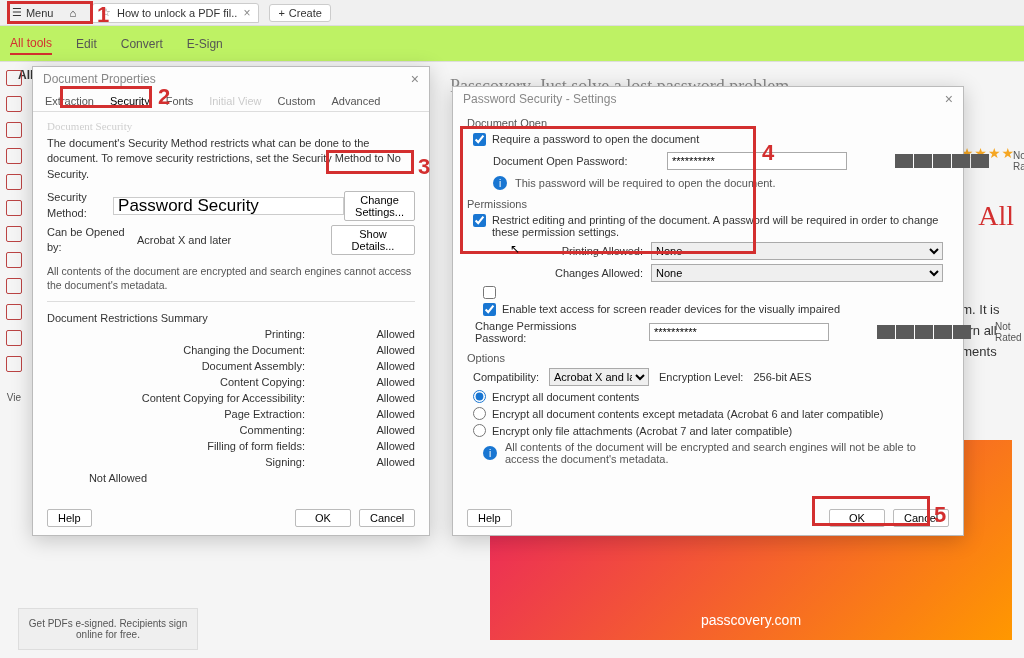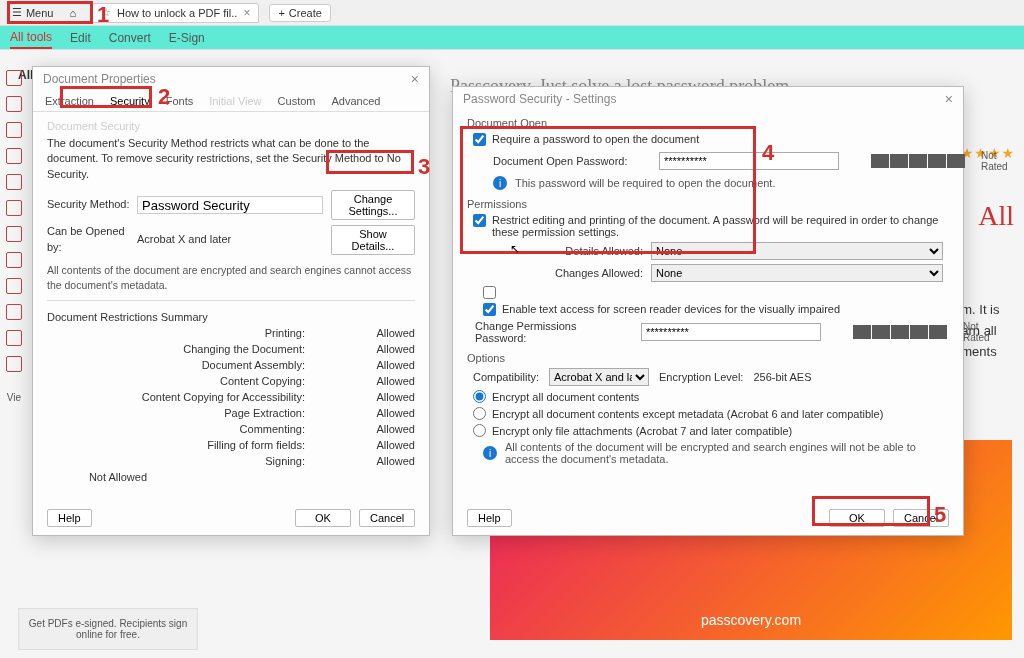--- a/index.html
+++ b/index.html
@@ -5,21 +5,21 @@
 * { box-sizing: border-box; margin: 0; padding: 0; font-family: "Segoe UI", Arial, sans-serif; }
 body { width: 1024px; height: 658px; background: #f5f5f5; position: relative; overflow: hidden; font-size: 11px; color: #333; }
 
 .topbar { height: 26px; background: #f0f0f0; border-bottom: 1px solid #ddd; display: flex; align-items: center; padding: 0 6px; gap:4px; }
 .menu-btn { display:flex; align-items:center; gap:4px; padding:2px 6px; border-radius:3px; cursor:pointer; }
 .home-btn { padding:2px 6px; cursor:pointer; }
 .tab { display:flex; align-items:center; gap:6px; padding:2px 8px; border:1px solid #ccc; background:#fff; border-radius:3px 3px 0 0; margin-left:6px; }
 .tab-close { font-size:12px; color:#888; cursor:pointer; }
 .create-btn { display:flex; align-items:center; gap:4px; padding:2px 8px; border:1px solid #ccc; background:#fff; border-radius:3px; margin-left:6px; cursor:pointer; }
 
-.toolbar2 { height:24px; background:#5eead4; display:flex; align-items:center; padding:0 10px; gap:18px; border-bottom:1px solid #ddd; font-size:12px;}
+.toolbar2 { height:36px; background:#bef264; display:flex; align-items:center; padding:0 10px; gap:24px; border-bottom:1px solid #ddd; font-size:12px;}
 .toolbar2 .tb-item { color:#555; cursor:pointer; padding:3px 0; }
 .toolbar2 .tb-item.active { color:#d32f2f; border-bottom:2px solid #d32f2f; }
 .bg-title { position:absolute; left:450px; top:76px; font-size:18px; color:#888; font-family: Georgia, serif; }
 .stars { position:absolute; right:10px; top:145px; display:flex; gap:1px; align-items:center; }
 .star { color:#f5a623; font-size:14px; }
 .big-all { position:absolute; right:10px; top:200px; font-size:28px; color:#d32f2f; font-family:Georgia,serif;}
 .side-text { position:absolute; right:10px; top:300px; width:60px; font-size:13px; color:#333; line-height:1.6;}
 .banner { position:absolute; left:490px; right:12px; top:440px; height:200px; background:linear-gradient(135deg,#e91e63,#ff9800); display:flex; flex-direction:column; align-items:center; justify-content:space-between; color:#fff; padding:30px 0 12px;}
 .banner-title { font-size:24px; }
 .banner-url { font-size:14px; }
@@ -32,43 +32,43 @@
 
 
 .dialog { position:absolute; background:#fdfdfd; border:1px solid #bbb; box-shadow:0 4px 20px rgba(0,0,0,.2); }
 .dlg-title { display:flex; justify-content:space-between; align-items:center; padding:4px 10px; font-size:12px; color:#888;}
 .close-x { color:#888; font-size:14px; cursor:pointer;}
 .tabstrip { display:flex; gap:12px; padding:0 10px; border-bottom:1px solid #ddd; font-size:11px;}
 .tabstrip .t { padding:4px 2px; color:#555; cursor:pointer; }
 .tabstrip .t.active { color:#000; }
 
 #dlg-props { left:32px; top:66px; width:398px; height:470px; }
-.sec-label { padding:8px 14px 2px; font-size:11px; color:#888;}
+.sec-label { padding:8px 14px 2px; font-size:11px; color:#888;font-family:Liberation Serif, serif;}
 .sec-body { padding:2px 14px; font-size:11px; color:#333; line-height:1.4;}
 .form-row { display:flex; align-items:center; margin:4px 0; }
 .form-row .lbl { width:90px; text-align:left; color:#333; font-size:11px;}
-.form-row input[type=text], .sel { flex:0 0 160px; height:18px; border:1px solid #ccc; padding:0 4px; font-size:13px; background:#fff;}
+.form-row input[type=text], .sel { flex:0 0 160px; height:18px; border:1px solid #ccc; padding:0 4px; font-size:17px; background:#fff;}
 .btn { padding:2px 10px; border:1px solid #bbb; background:#fff; border-radius:2px; font-size:11px; cursor:pointer; }
 .hr { border-top:1px solid #ddd; margin:6px 14px; }
 .restrict-title { padding:4px 14px 2px; font-size:11px; color:#333;}
 .rgrid { padding:0 14px;}
 .rrow { display:flex; padding:2px 0; font-size:11px;}
 .rrow .k { flex:1; text-align:right; padding-right:10px; color:#333;}
 .rrow .v { flex:0 0 100px; color:#333;text-align:right;}
 .dlg-footer { position:absolute; bottom:8px; left:0; right:0; display:flex; justify-content:space-between; padding:0 14px;}
 .dlg-footer .right { display:flex; gap:8px;}
 
 
 #dlg-sec { left:452px; top:86px; width:512px; height:450px; }
 .grp-label { padding:6px 14px 2px; font-size:11px; color:#555;}
 .check-row { display:flex; align-items:flex-start; gap:6px; padding:2px 20px; font-size:11px;}
 .check-row input[type=checkbox]{ accent-color:#1976d2; width:13px; height:13px; flex-shrink:0;}
 .radio-row { display:flex; align-items:center; gap:6px; padding:2px 20px; font-size:11px;}
 .radio-row input[type=radio]{ accent-color:#1976d2;}
-.pw-row { display:flex; align-items:center; gap:16px; padding:2px 20px 2px 40px; font-size:11px;}
+.pw-row { display:flex; align-items:center; gap:24px; padding:2px 20px 2px 40px; font-size:11px;}
 .pw-row .plbl { flex:0 0 150px; }
 .pw-row input { flex:0 0 180px; height:18px; border:1px solid #aaa; padding:0 4px; font-size:11px;}
 .strength { display:flex; gap:1px; }
 .strength .bar { width:18px; height:14px; background:#5a5a5a;}
 .notrated2 { font-size:10px; color:#555;}
 .info-row { display:flex; align-items:center; gap:8px; padding:2px 40px; font-size:11px; color:#555;}
 .info-ico { width:14px; height:14px; border-radius:50%; background:#1976d2; color:#fff; display:flex; align-items:center; justify-content:center; font-size:10px; flex-shrink:0;}
 .sel-row { display:flex; align-items:center; gap:8px; padding:2px 20px 2px 40px; font-size:11px;}
 .sel-row .slbl { flex:0 0 150px; text-align:right;}
 .sel-row select { flex:1; height:18px; border:1px solid #aaa; font-size:11px; max-width:300px;}
@@ -258,21 +258,21 @@
     <div class="info-ico">i</div>
     <span>This password will be required to open the document.</span>
   </div>
 
   <div class="grp-label">Permissions</div>
   <div class="check-row">
     <input type="checkbox" checked="" style="">
     <span>Restrict editing and printing of the document. A password will be required in order to change these permission settings.</span>
   </div>
   <div class="sel-row">
-    <span class="slbl">Details Allowed:</span>
+    <span class="slbl">Printing Allowed:</span>
     <select><option>None</option></select>
   </div>
   <div class="sel-row">
     <span class="slbl">Changes Allowed:</span>
     <select><option>None</option></select>
   </div>
   <div class="check-row" style="padding-left:30px">
     <input type="checkbox" style="">
   </div>
   <div class="check-row" style="padding-left:30px">

